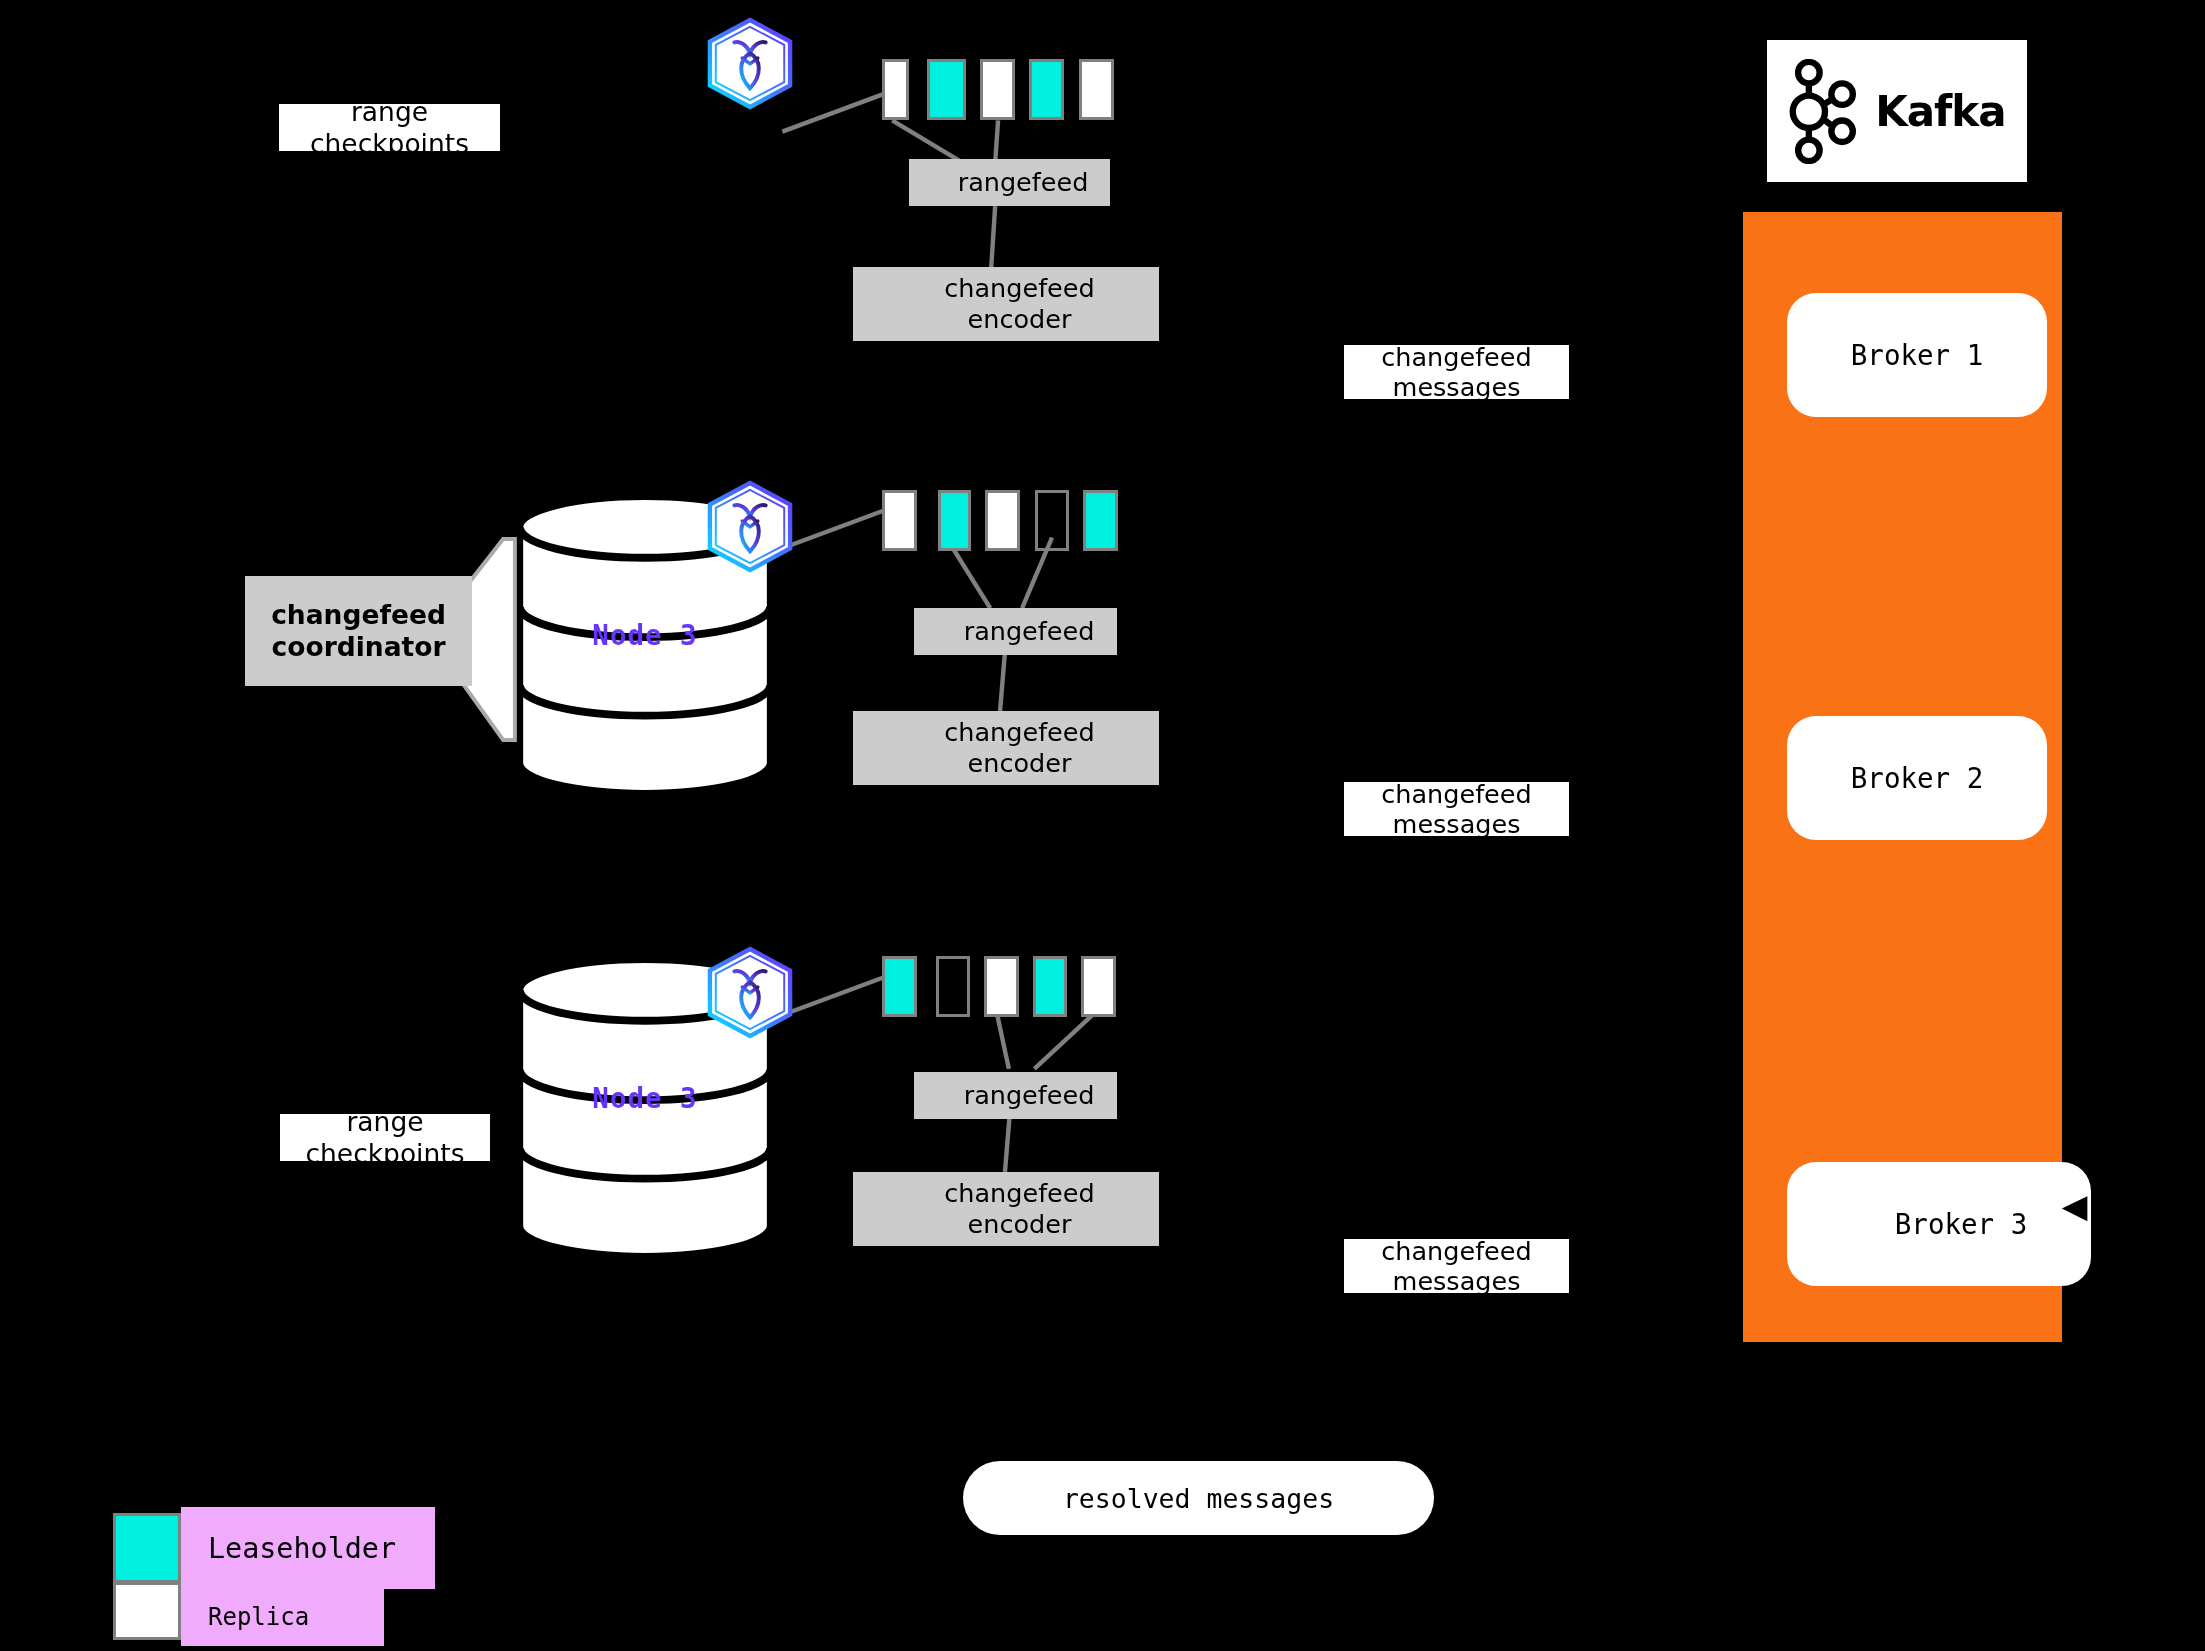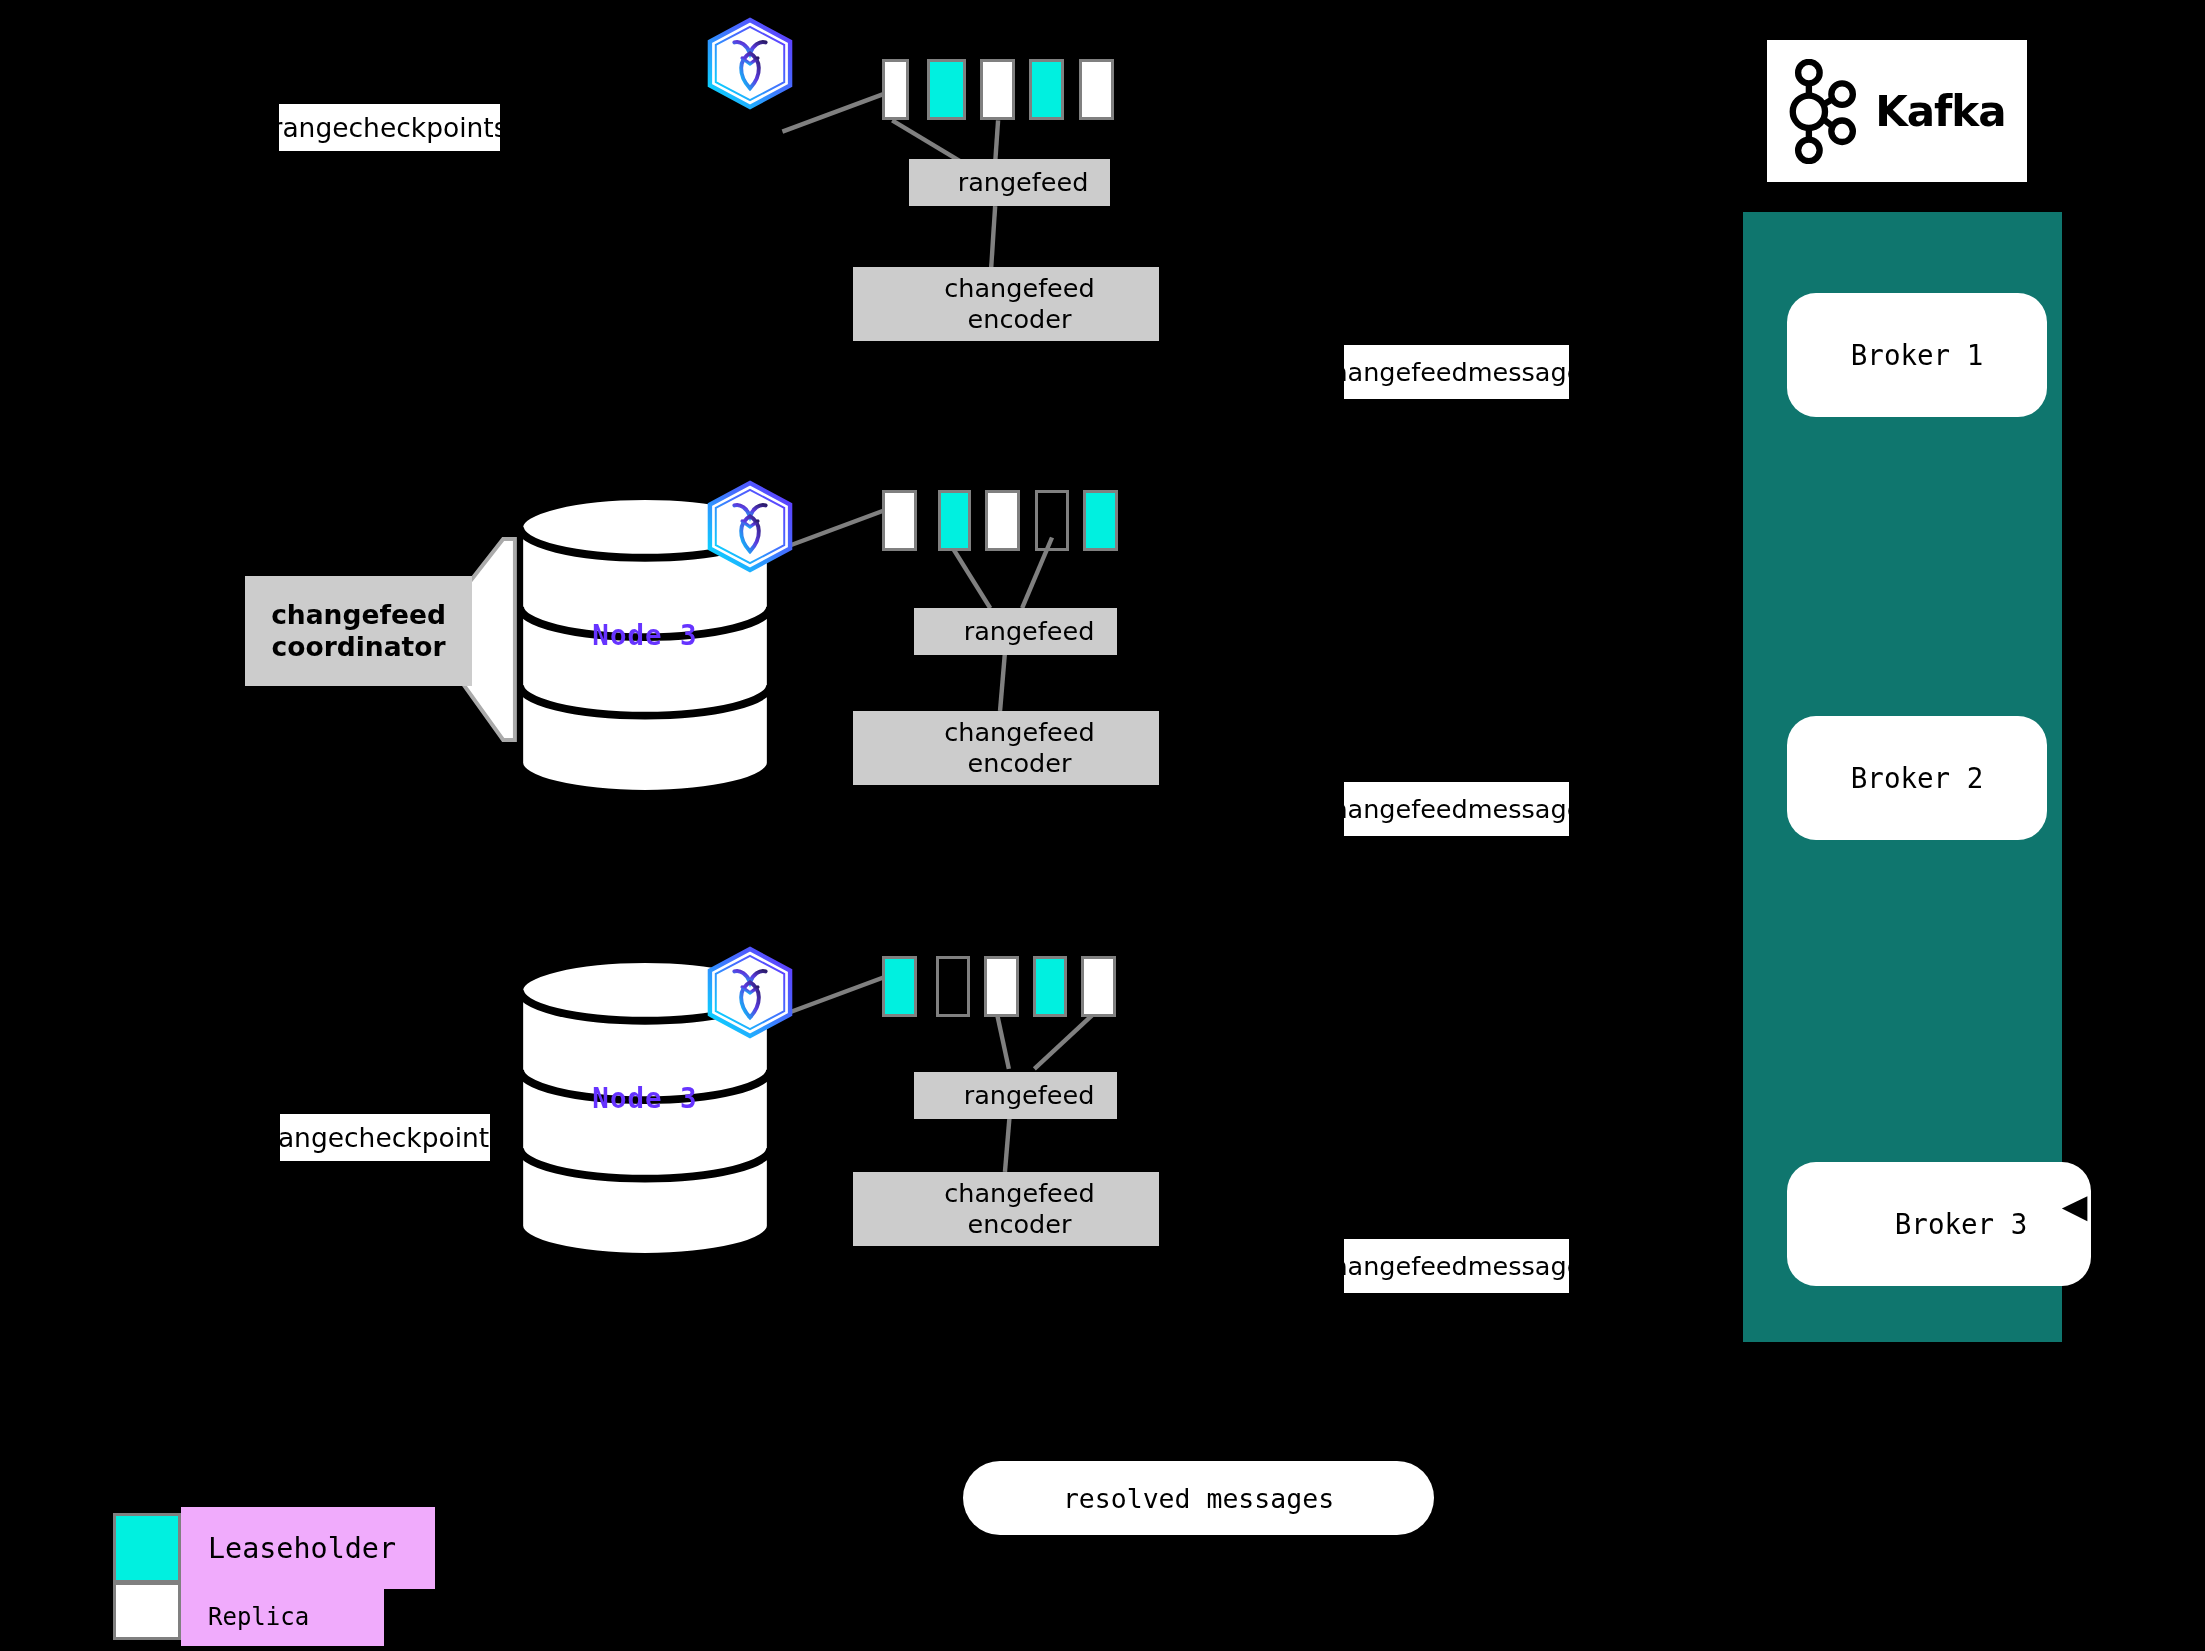--- a/index.html
+++ b/index.html
@@ -14,21 +14,21 @@
     background:#000000;
     overflow:hidden;
   }
   .abs{position:absolute;}
 
   
   .label-box{
     background:#ffffff;
     color:#000000;
     display:flex;
-    flex-direction:row;
+    flex-direction:column;
     align-items:center;
     justify-content:center;
     text-align:center;
     line-height:1.18;
     font-family:"DejaVu Sans","Liberation Sans",sans-serif;
     overflow:visible;
     white-space:nowrap;
   }
   .label-box span{display:block;}
 
@@ -68,21 +68,21 @@
     border:3.4px solid #808080;
     box-sizing:border-box;
   }
   .range-box.leaseholder{background:#00f0e0;}
   .range-box.replica{background:#ffffff;}
   .range-box.empty{background:transparent;}
 
   
   .kafka-panel{
     position:absolute;
-    background:#0f766e;
+    background:#f97316;
   }
   .broker{
     position:absolute;
     background:#ffffff;
     border-radius:29px;
     display:flex;
     align-items:center;
     justify-content:center;
     color:#000;
     font-family:"DejaVu Sans Mono","Liberation Mono",monospace;

